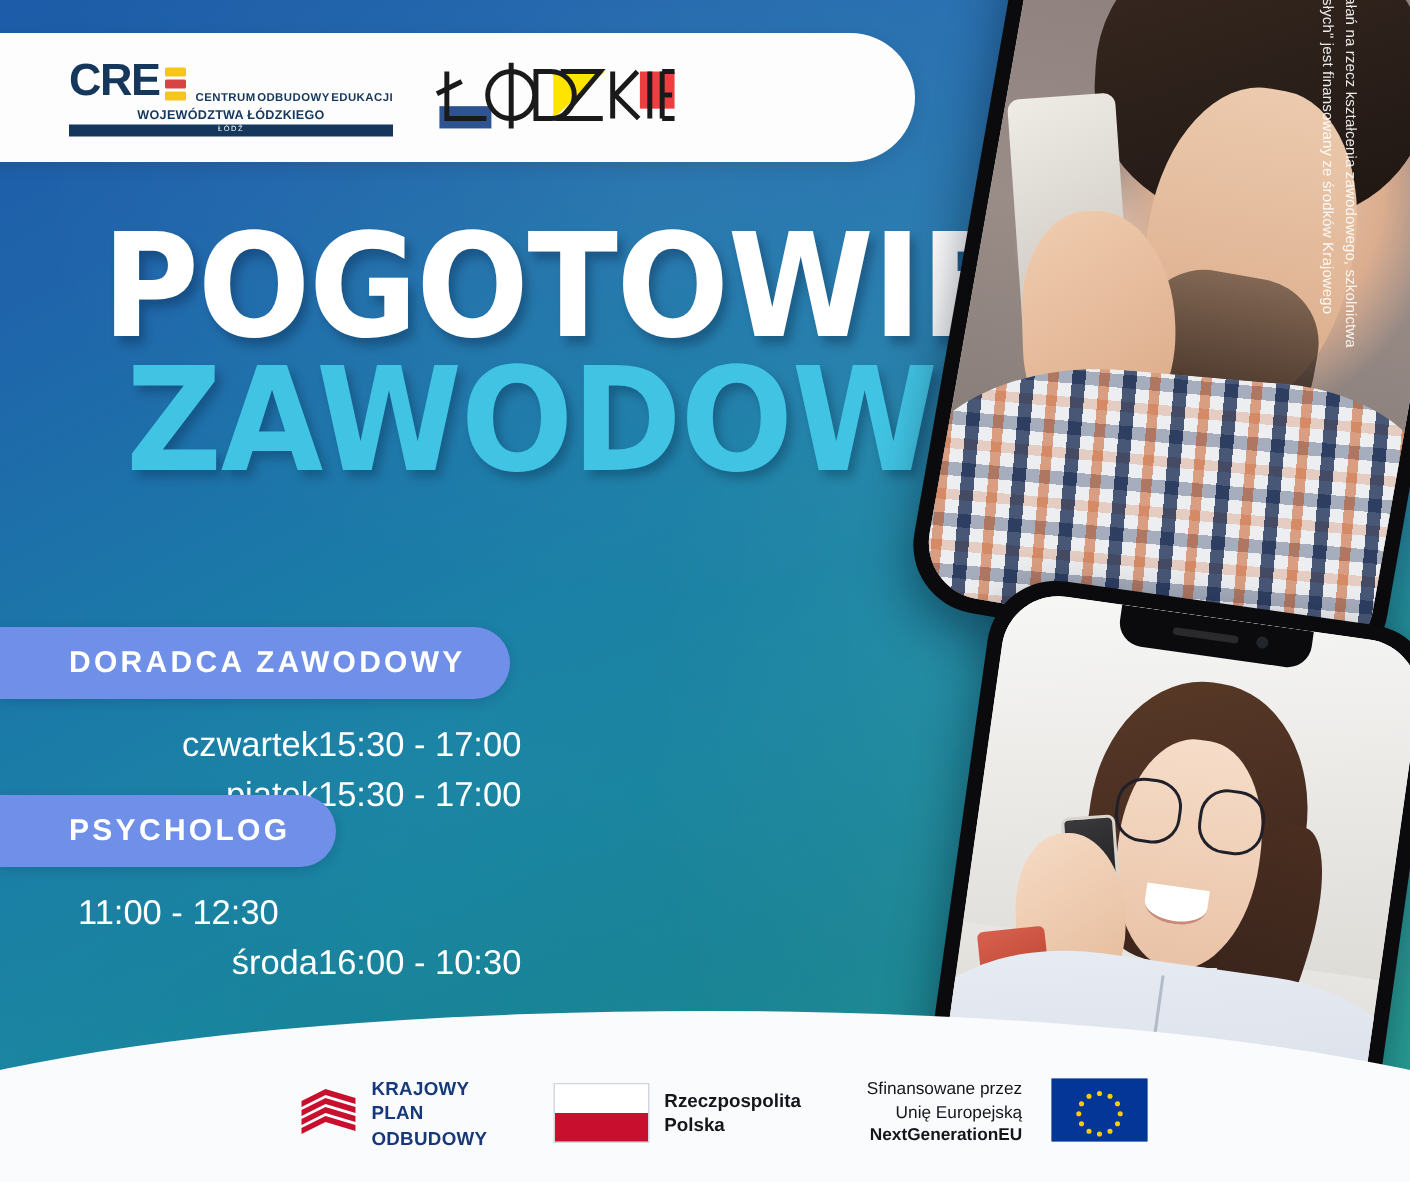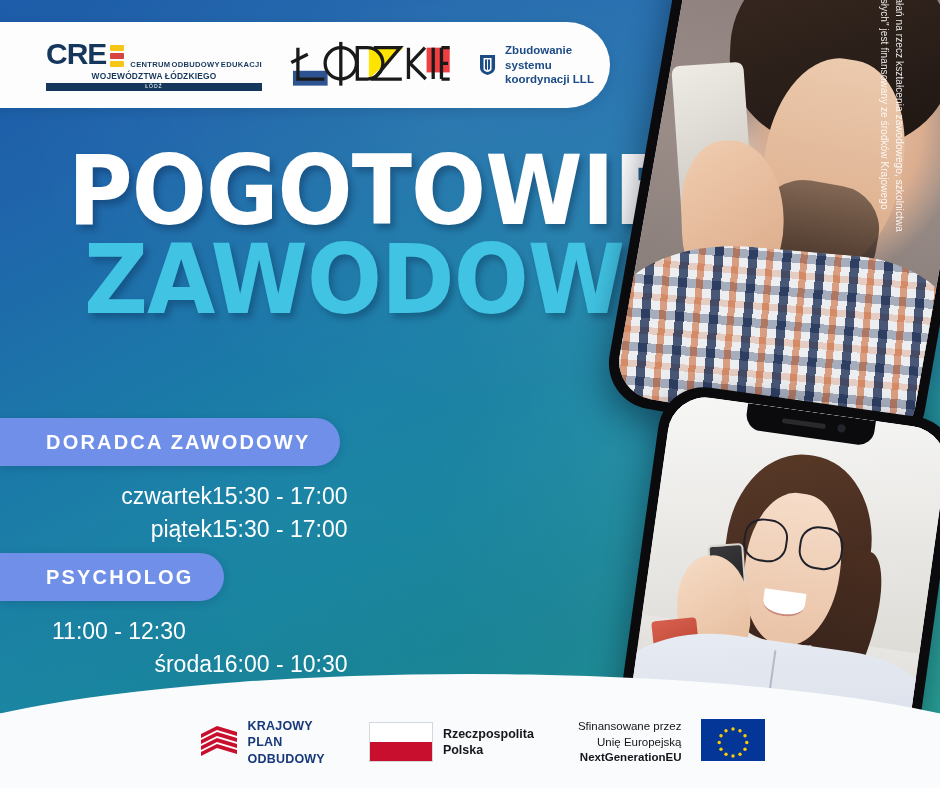--- a/index.html
+++ b/index.html
@@ -256,29 +256,20 @@
           <path d="M64 3 L64 56"></path>
           <path d="M84 10 L96 10 A19 19 0 0 1 96 48 L84 48 Z"></path>
           <path d="M104 10 L136 10 L104 48 L138 48"></path>
           <path d="M146 10 L146 48 M166 10 L148 29 L167 48"></path>
           <path d="M176 10 L176 48"></path>
           <path d="M186 10 L196 10 M186 29 L194 29 M186 48 L196 48 M186 10 L186 48"></path>
         </g>
       </svg>
     </div>
 
-    <div class="zbud">
-      <svg class="zbud-mark" viewBox="0 0 34 44">
-        <path d="M2 2 H32 V28 Q32 38 17 42 Q2 38 2 28 Z" fill="#1c4b86"></path>
-        <path d="M9 8 H25 V30 Q25 34 17 36 Q9 34 9 30 Z" fill="#fff"></path>
-        <path d="M12 11 H22 V29 Q22 31 17 32.5 Q12 31 12 29 Z" fill="#1c4b86"></path>
-        <rect x="16" y="11" width="2" height="21" fill="#fff"></rect>
-      </svg>
-      <div class="zbud-txt">Zbudowanie systemu koordynacji LLL</div>
-    </div>
   </div>
 
   <div class="title">
     <span class="l1">POGOTOWIE</span>
     <span class="l2">ZAWODOWE</span>
   </div>
 
   <div class="svc" style="top:418px">
     <div class="svc-bar">
       <div class="svc-phonewrap" style="width:600px;padding-left:372px">
@@ -297,21 +288,21 @@
         <span class="hday">czwartek</span>
         <span class="htime">15:30 - 17:00</span>
       </div>
       <div class="hrow">
         <span class="hday">piątek</span>
         <span class="htime">15:30 - 17:00</span>
       </div>
     </div>
   </div>
 
-  <div class="svc" style="top:553px">
+  <div class="svc" style="top:530px">
     <div class="svc-bar">
       <div class="svc-phonewrap" style="width:488px;padding-left:262px">
         <div class="svc-phone">
           <svg class="phone-icon" viewBox="0 0 26 26">
             <circle cx="13" cy="13" r="11" fill="none" stroke="#fff" stroke-width="1.6"></circle>
             <path d="M9.6 7.6c1 0 1.2.6 1.5 1.5.3.9-.5 1.2-.7 1.6-.2.5 1 2.3 1.9 3.1.9.9 2.6 2.1 3.1 1.9.4-.2.7-1 1.6-.7.9.3 1.5.5 1.5 1.5 0 1.1-1 2-2.1 2-2 0-4.4-1.6-5.9-3.1-1.5-1.5-3.1-3.9-3.1-5.9 0-1.1.9-1.9 2.2-1.9z" fill="#fff"></path>
           </svg>
           <span>+48 453 670 292</span>
         </div>
       </div>

